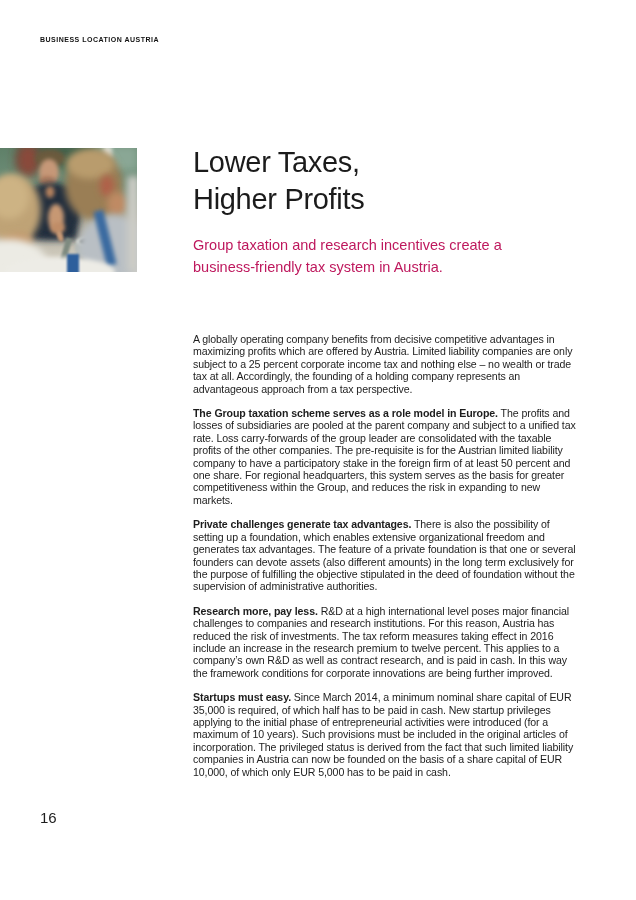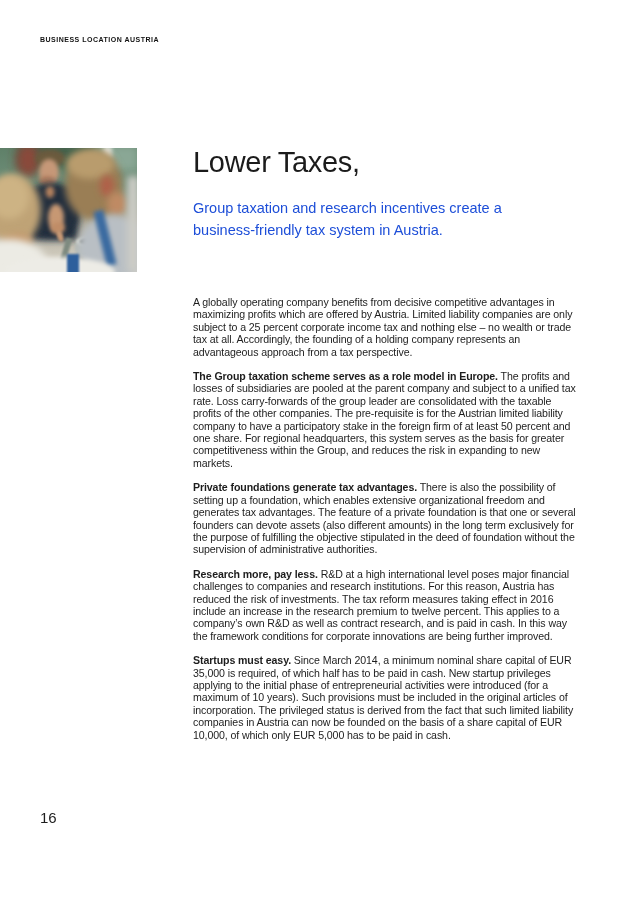--- a/index.html
+++ b/index.html
@@ -48,21 +48,21 @@
     font-weight: 400;
     letter-spacing: -0.3px;
     color: #1b1b1b;
   }
   h1.title span { display: block; }
   .subtitle {
     margin: 17px 0 0 0;
     font-size: 14.5px;
     line-height: 21.5px;
     max-width: 330px;
-    color: #1d4ed8;
+    color: #be185d;
   }
   .bodytext p {
     margin: 12px 0 0 0;
     font-size: 10.6px;
     line-height: 12.4px;
     letter-spacing: -0.1px;
     color: #1d1d1d;
   }
   .bodytext p.intro { margin-top: 55px; }
   .bodytext strong { font-weight: 700; }
@@ -142,34 +142,35 @@
       <ellipse cx="10" cy="118" rx="38" ry="27" fill="#ecebe4" filter="url(#b3)"></ellipse>
 
       <ellipse cx="60" cy="124" rx="55" ry="15" fill="#edece6" filter="url(#b2)"></ellipse>
       <rect x="67" y="106" width="12" height="20" fill="#2e5e9c" filter="url(#b1)"></rect>
     </svg>
   </div>
 
   <div class="content">
     <h1 class="title">
       <span>Lower Taxes,</span>
+      <span>Higher Profits</span>
     </h1>
 
     <p class="subtitle">Group taxation and research incentives create a business-friendly tax system in Austria.</p>
 
     <div class="bodytext">
       <p class="intro">A globally operating company benefits from decisive competitive advantages in maximizing profits which are offered by Austria. Limited liability companies are only subject to a 25 percent corporate income tax and nothing else – no wealth or trade tax at all. Accordingly, the founding of a holding company represents an advantageous approach from a tax perspective.</p>
 
       <p>
         <strong>The Group taxation scheme serves as a role model in Europe.</strong>
         <span>The profits and losses of subsidiaries are pooled at the parent company and subject to a unified tax rate. Loss carry-forwards of the group leader are consolidated with the taxable profits of the other companies. The pre-requisite is for the Austrian limited liability company to have a participatory stake in the foreign firm of at least 50 percent and one share. For regional headquarters, this system serves as the basis for greater competitiveness within the Group, and reduces the risk in expanding to new markets.</span>
       </p>
 
       <p>
-        <strong>Private foundations generate tax advantages.</strong>
+        <strong>Private challenges generate tax advantages.</strong>
         <span>There is also the possibility of setting up a foundation, which enables extensive organizational freedom and generates tax advantages. The feature of a private foundation is that one or several founders can devote assets (also different amounts) in the long term exclusively for the purpose of fulfilling the objective stipulated in the deed of foundation without the supervision of administrative authorities.</span>
       </p>
 
       <p>
         <strong>Research more, pay less.</strong>
         <span>R&amp;D at a high international level poses major financial challenges to companies and research institutions. For this reason, Austria has reduced the risk of investments. The tax reform measures taking effect in 2016 include an increase in the research premium to twelve percent. This applies to a company’s own R&amp;D as well as contract research, and is paid in cash. In this way the framework conditions for corporate innovations are being further improved.</span>
       </p>
 
       <p>
         <strong>Startups must easy.</strong>

